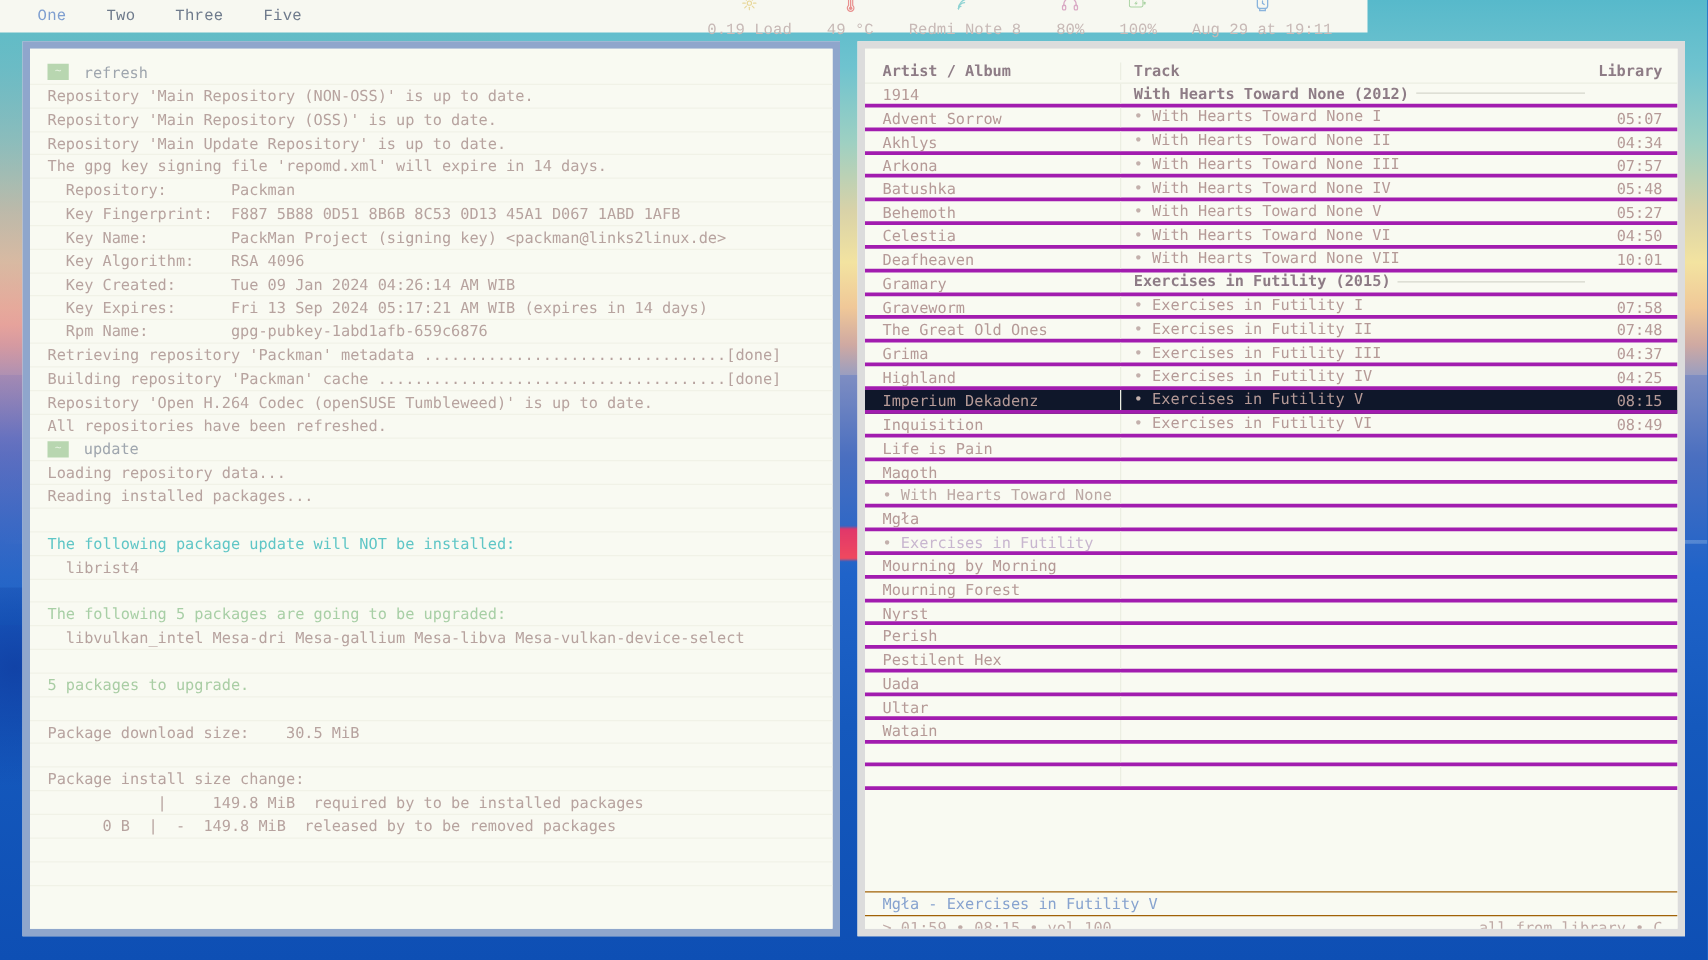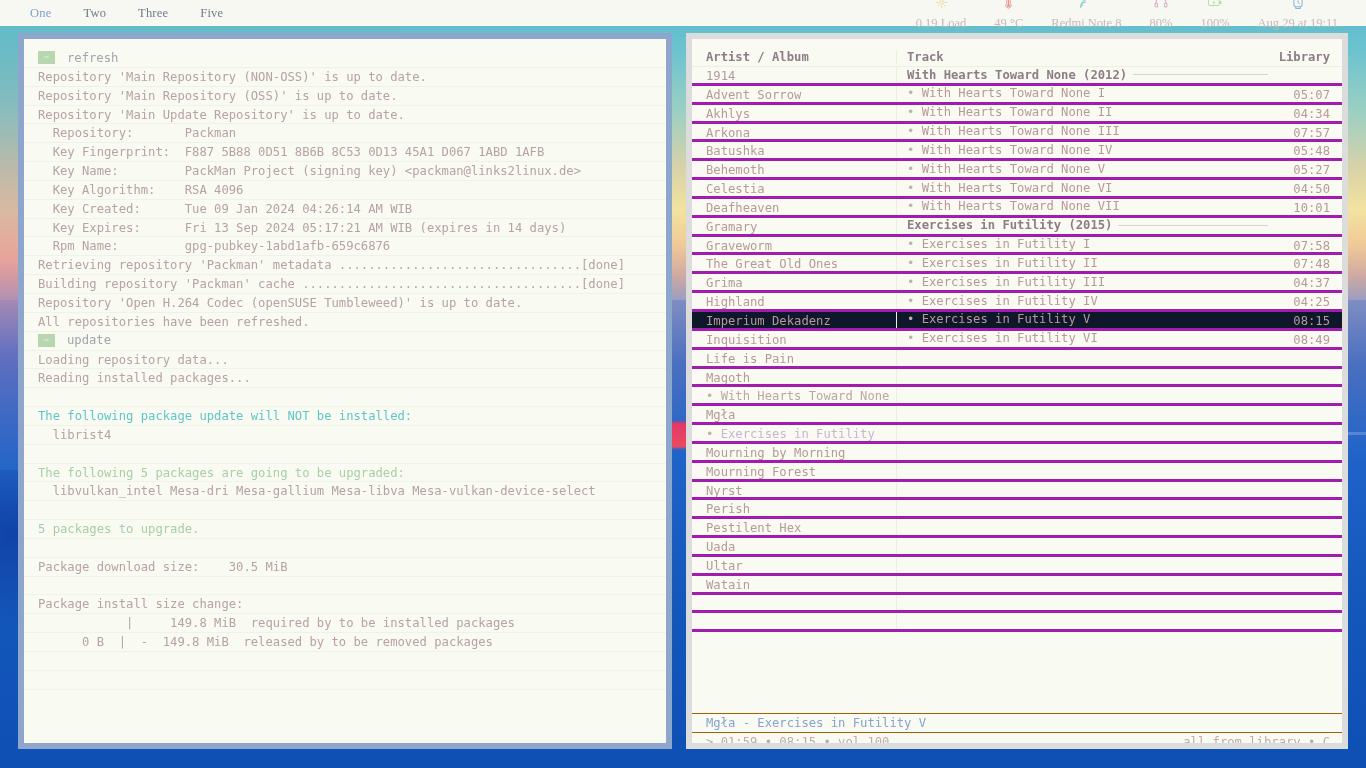--- a/index.html
+++ b/index.html
@@ -33,24 +33,24 @@
     background:linear-gradient(to bottom,#e0376b,#f04a5e);
     filter:blur(1px);
   }
   .wp-darkblue {
     position:absolute; left:0; top:470px; width:120px; height:160px;
     background:radial-gradient(ellipse at 10% 40%, rgba(15,60,160,.8), rgba(15,60,160,0) 70%);
   }
 
   
   #topbar {
-    position:absolute; left:0; top:0; width:1366px; height:26px; z-index:10;
+    position:absolute; left:0; top:0; width:1094px; height:26px; z-index:10;
     background:#f7f8f1;
     display:flex; align-items:center;
-    font-family:Liberation Serif, serif;
+    font-family:Liberation Mono, monospace;
     font-size:12.5px;
     color:#5b6472;
   }
   #tags { display:flex; align-items:center; padding-left:14px; gap:0; }
   .tag { padding:0 16px; color:#6f7b8c; letter-spacing:.2px; line-height:26px; }
   .tag.active { color:#7f9fd0; }
   #status { margin-left:auto; display:flex; align-items:center; padding-right:14px; gap:0; }
   .stat { display:flex; align-items:center; gap:7px; padding:0 14px; color:#c7b9b6; white-space:nowrap;flex-direction:column; }
   .stat .ic { display:inline-flex; width:14px; height:14px; align-items:center; justify-content:center; }
   .stat .ic svg { display:block; }
@@ -233,20 +233,21 @@
     </div>
 </div>
 
 <div class="window" id="term-window">
   <div class="win-inner">
     <div id="term-body">
         <div class="tline prompt"><span class="badge">~</span><span class="cmd">refresh</span></div>
         <div class="tline"><span class="c-gray">Repository 'Main Repository (NON-OSS)' is up to date.</span></div>
         <div class="tline"><span class="c-gray">Repository 'Main Repository (OSS)' is up to date.</span></div>
         <div class="tline"><span class="c-gray">Repository 'Main Update Repository' is up to date.</span></div>
+        <div class="tline"><span class="c-gray">The gpg key signing file 'repomd.xml' will expire in 14 days.</span></div>
         <div class="tline"><span class="c-gray">  Repository:       Packman</span></div>
         <div class="tline"><span class="c-gray">  Key Fingerprint:  F887 5B88 0D51 8B6B 8C53 0D13 45A1 D067 1ABD 1AFB</span></div>
         <div class="tline"><span class="c-gray">  Key Name:         PackMan Project (signing key) &lt;packman@links2linux.de&gt;</span></div>
         <div class="tline"><span class="c-gray">  Key Algorithm:    RSA 4096</span></div>
         <div class="tline"><span class="c-gray">  Key Created:      Tue 09 Jan 2024 04:26:14 AM WIB</span></div>
         <div class="tline"><span class="c-gray">  Key Expires:      Fri 13 Sep 2024 05:17:21 AM WIB (expires in 14 days)</span></div>
         <div class="tline"><span class="c-gray">  Rpm Name:         gpg-pubkey-1abd1afb-659c6876</span></div>
         <div class="tline"><span class="c-gray">Retrieving repository 'Packman' metadata .................................[done]</span></div>
         <div class="tline"><span class="c-gray">Building repository 'Packman' cache ......................................[done]</span></div>
         <div class="tline"><span class="c-gray">Repository 'Open H.264 Codec (openSUSE Tumbleweed)' is up to date.</span></div>

